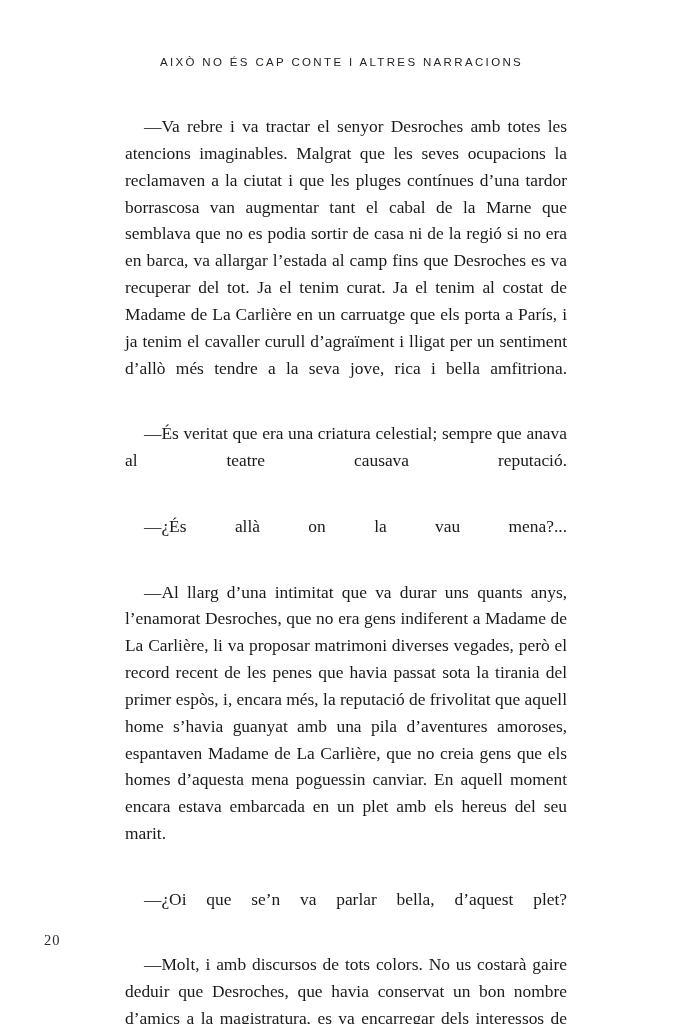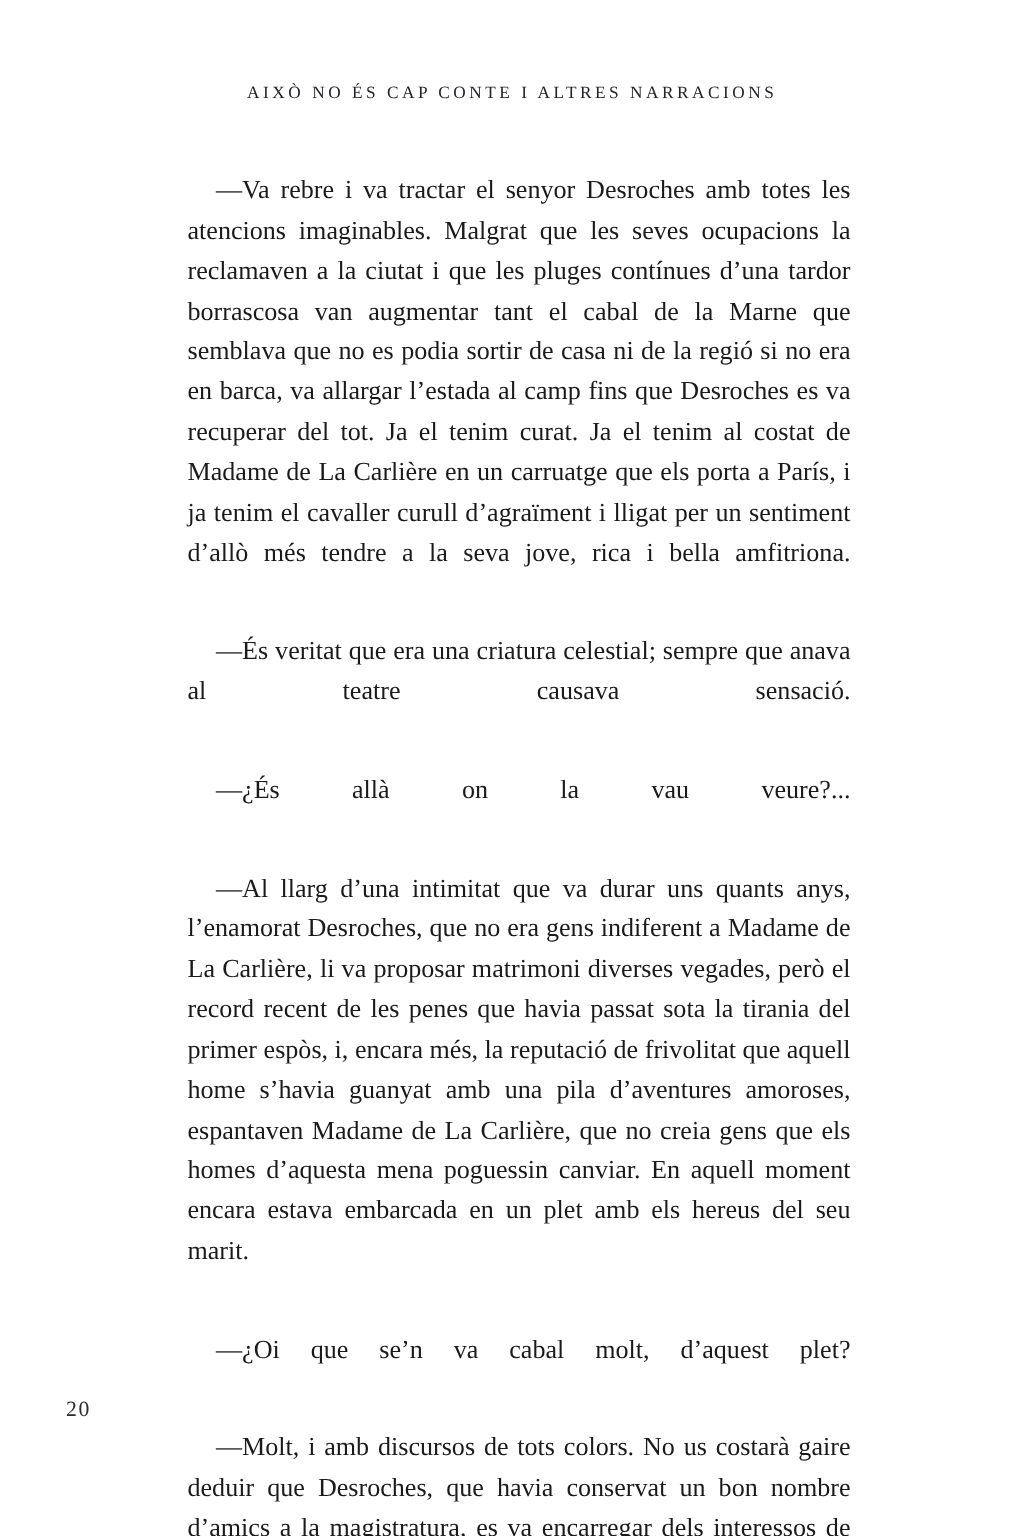--- a/index.html
+++ b/index.html
@@ -30,21 +30,21 @@
     position: absolute;
     top: 56px;
     left: 0;
     width: 683px;
     text-align: center;
     font-size: 11.5px;
     letter-spacing: 2.35px;
     text-transform: uppercase;
     font-variant: small-caps;
     color: #23232a;
-    font-family: Liberation Serif, serif;
+    font-family: Liberation Sans, sans-serif;
     white-space: nowrap;
   }
 
   
   .textblock {
     position: absolute;
     top: 101px;
     left: 113px;
     width: 466px;
     font-size: 17.4px;
@@ -85,23 +85,23 @@
 </style>
 </head>
 <body>
 
 <div class="page">
 
   <div class="running-head">AIXÒ NO ÉS CAP CONTE I ALTRES NARRACIONS</div>
 
   <div class="textblock">
     <p>—Va rebre i va tractar el senyor Desroches amb totes les atencions imaginables. Malgrat que les seves ocupacions la reclamaven a la ciutat i que les pluges contínues d’una tardor borrascosa van augmentar tant el cabal de la Marne que semblava que no es podia sortir de casa ni de la regió si no era en barca, va allargar l’estada al camp fins que Desroches es va recuperar del tot. Ja el tenim curat. Ja el tenim al costat de Madame de La Carlière en un carruatge que els porta a París, i ja tenim el cavaller curull d’agraïment i lligat per un sentiment d’allò més tendre a la seva jove, rica i bella amfitriona.</p>
-    <p>—És veritat que era una criatura celestial; sempre que anava al teatre causava sensació.</p>
-    <p>—¿És allà on la vau veure?...</p>
+    <p>—És veritat que era una criatura celestial; sempre que anava al teatre causava reputació.</p>
+    <p>—¿És allà on la vau mena?...</p>
     <p>—Al llarg d’una intimitat que va durar uns quants anys, l’enamorat Desroches, que no era gens indiferent a Madame de La Carlière, li va proposar matrimoni diverses vegades, però el record recent de les penes que havia passat sota la tirania del primer espòs, i, encara més, la reputació de frivolitat que aquell home s’havia guanyat amb una pila d’aventures amoroses, espantaven Madame de La Carlière, que no creia gens que els homes d’aquesta mena poguessin canviar. En aquell moment encara estava embarcada en un plet amb els hereus del seu marit.</p>
-    <p>—¿Oi que se’n va cabal molt, d’aquest plet?</p>
+    <p>—¿Oi que se’n va parlar bella, d’aquest plet?</p>
     <p>—Molt, i amb discursos de tots colors. No us costarà gaire deduir que Desroches, que havia conservat un bon nombre d’amics a la magistratura, es va encarregar dels interessos de Madame de La Carlière.</p>
 
   </div>
 
   <div class="folio">20</div>
 
 </div>
 
 </body></html>

